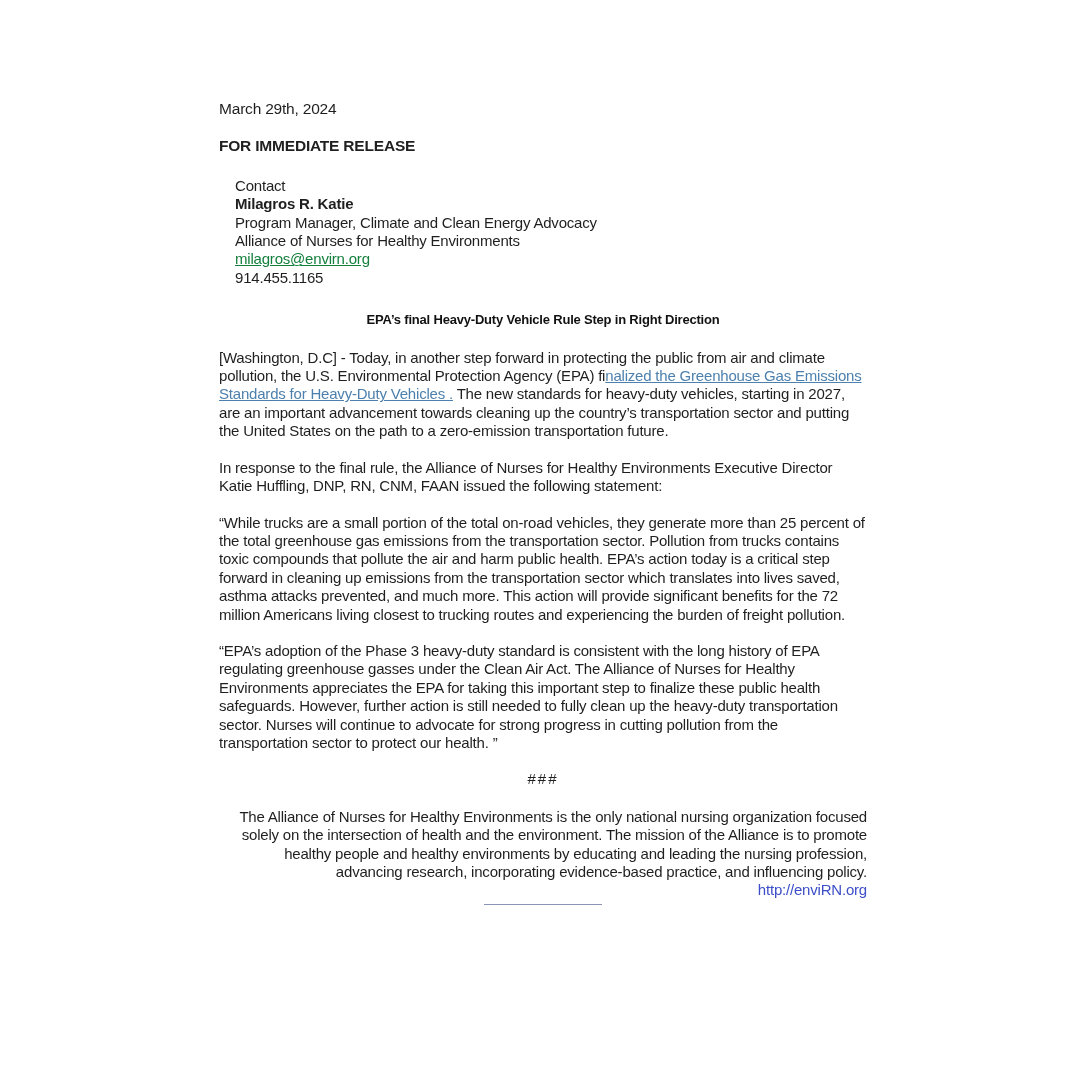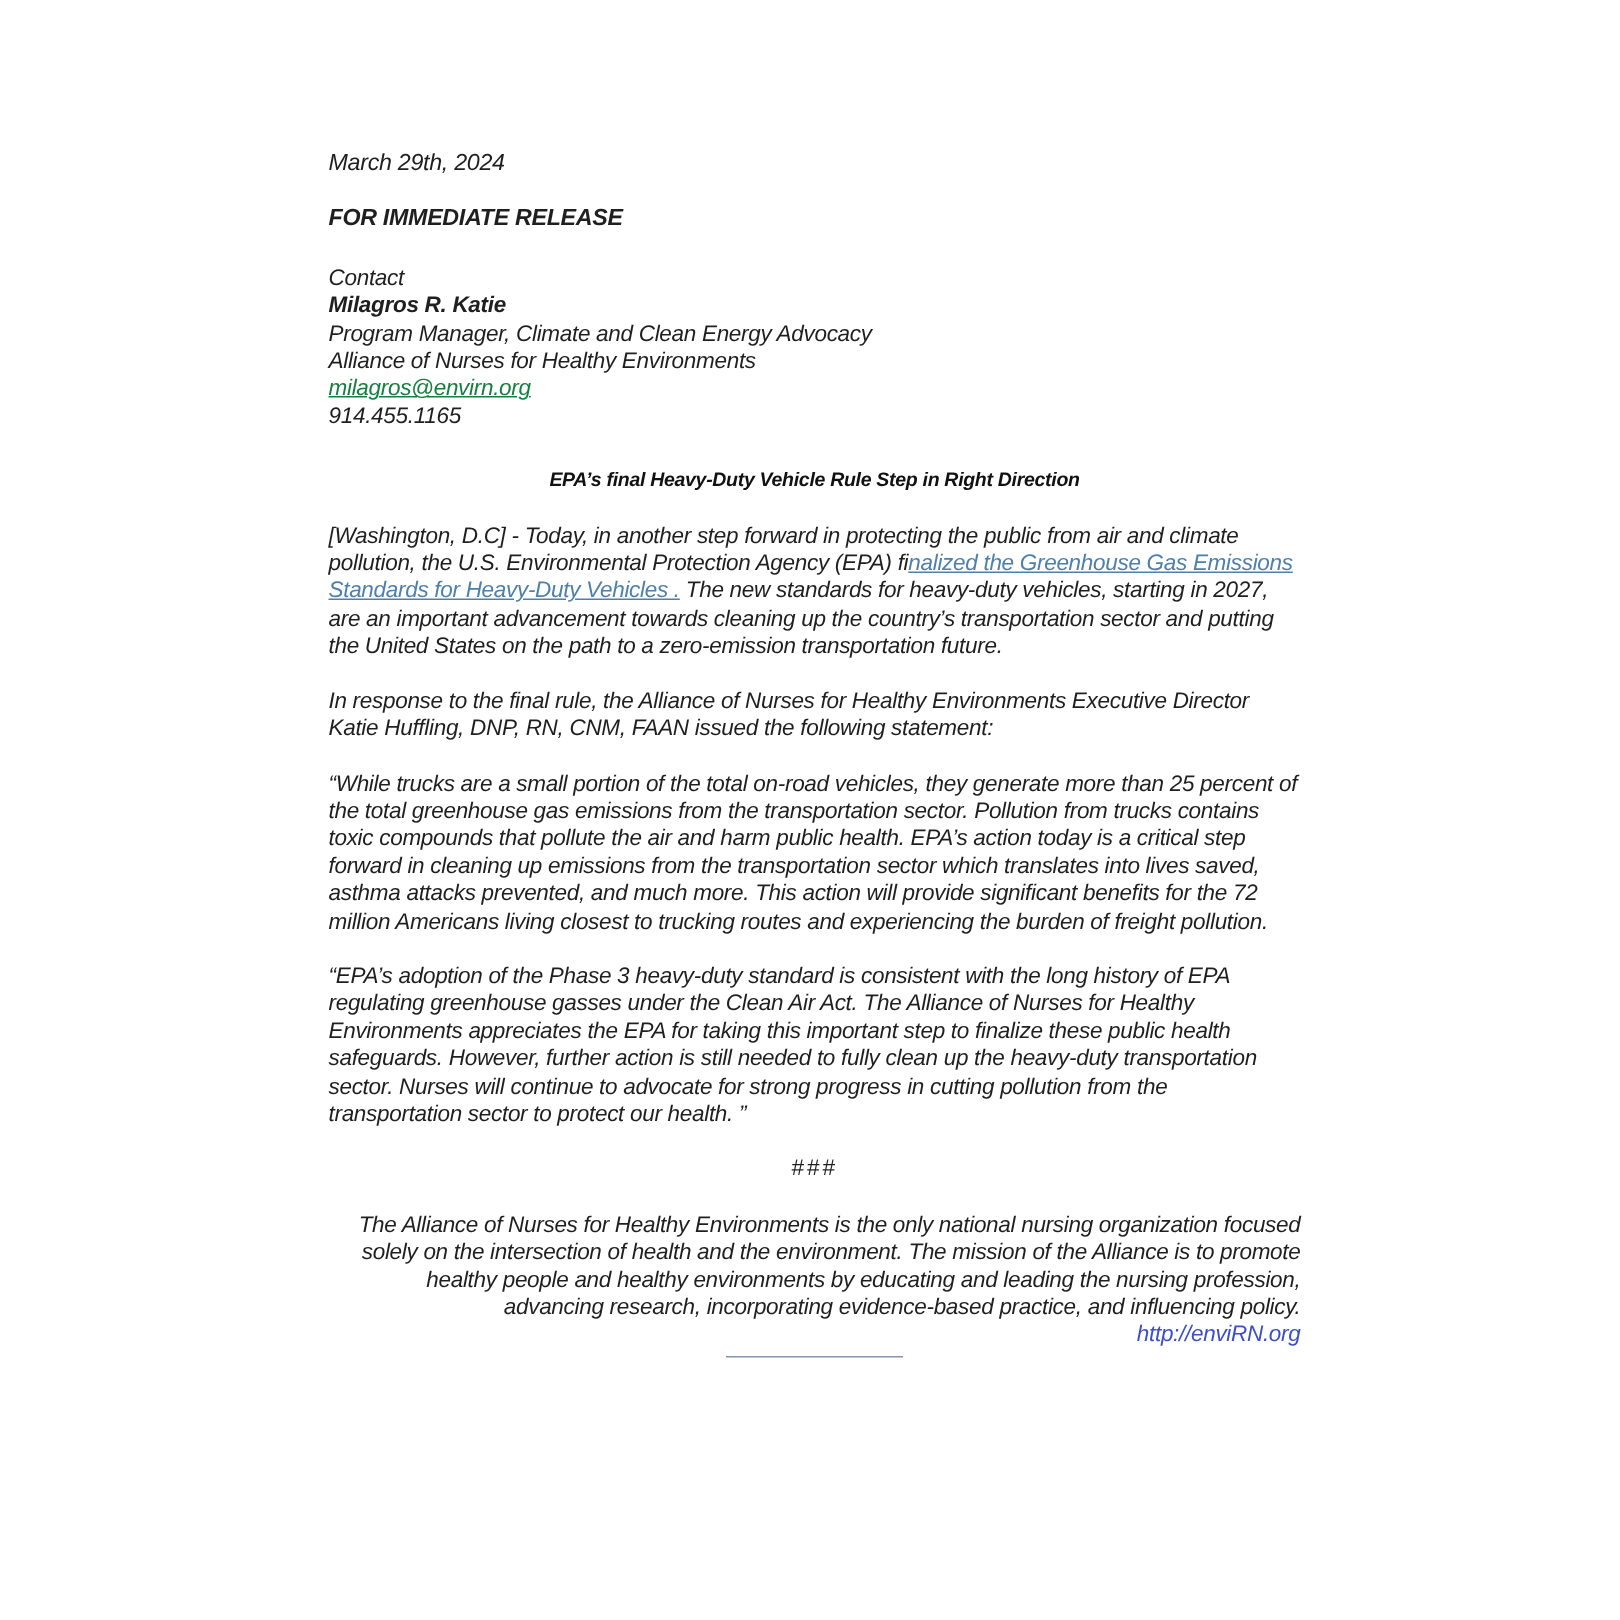--- a/index.html
+++ b/index.html
@@ -8,41 +8,40 @@
     background: #ffffff;
   }
   .page {
     position: relative;
     width: 1080px;
     height: 1080px;
     background: #ffffff;
     overflow: hidden;
     font-family: "Liberation Sans", sans-serif;
     color: #1f1f1f;
-    font-style: italic;
   }
   .content {
     position: absolute;
     left: 219px;
     top: 100px;
     width: 648px;
     font-size: 15px;
     line-height: 18.4px;
     letter-spacing: -0.2px;
   }
   .date-line {
     margin: 0 0 19px 0;
     font-size: 15.5px;
   }
   .release-label {
     margin: 0 0 21px 0;
     font-weight: bold;
     font-size: 15.5px;
   }
-  .contact-block { margin: 0 0 24px 0; }
+  .contact-block { margin: 0 0 24px 16px; }
   .contact-block .line { margin: 0; }
   .contact-block .name { font-weight: bold; }
   .headline {
     margin: 0 0 19px 0;
     text-align: center;
     font-weight: bold;
     font-size: 13px;
     color: #111111;
   }
   .body-para { margin: 0 0 18px 0; }

